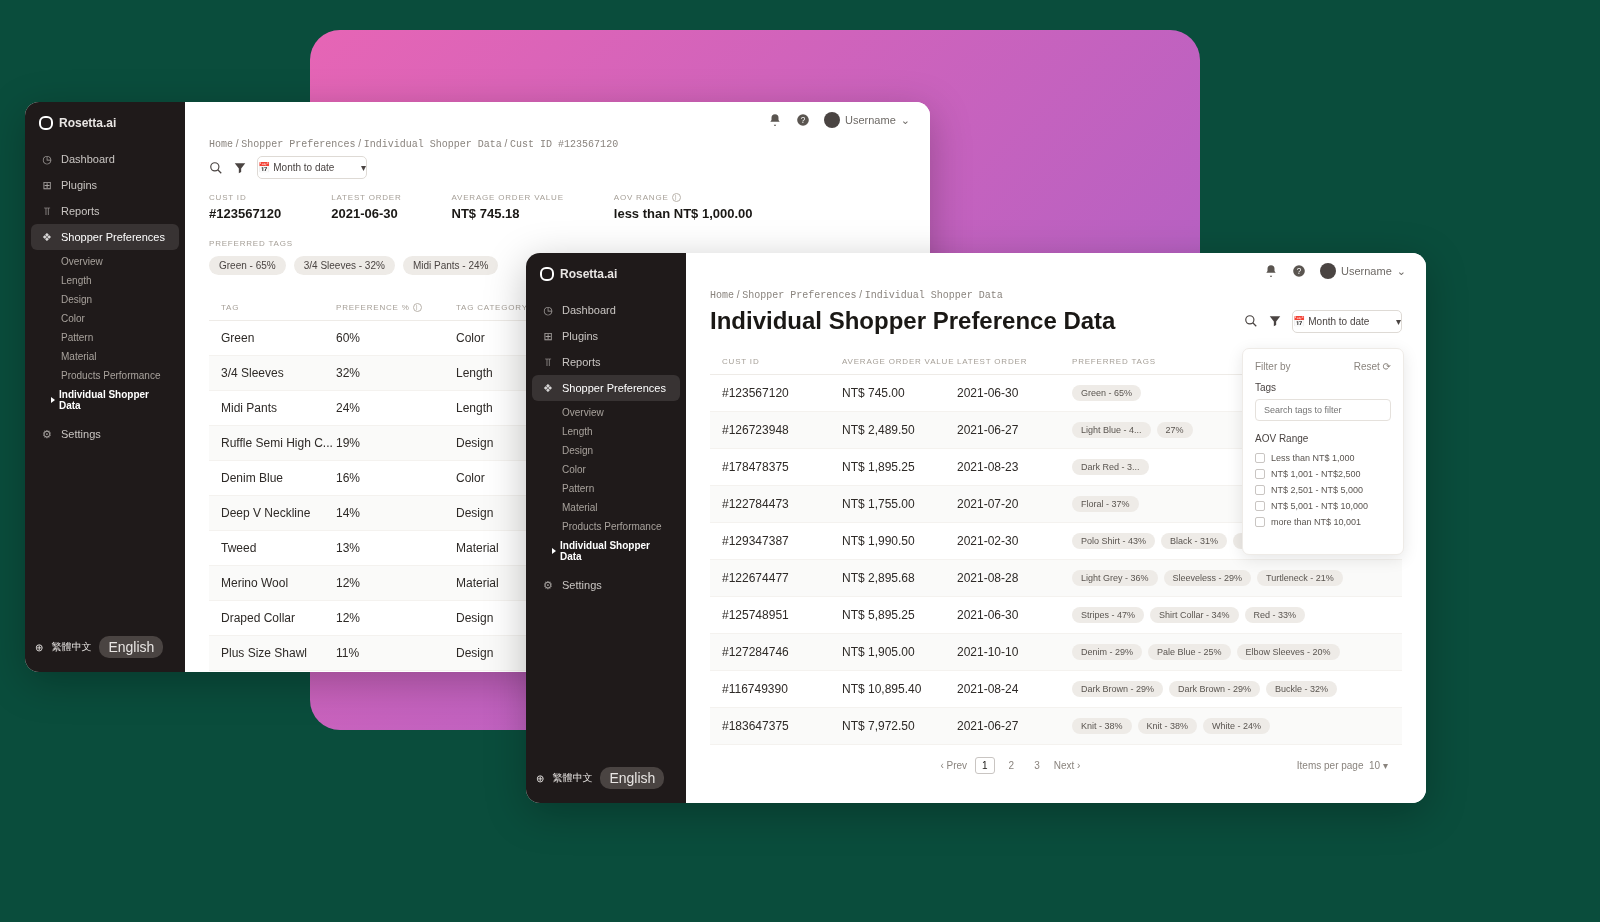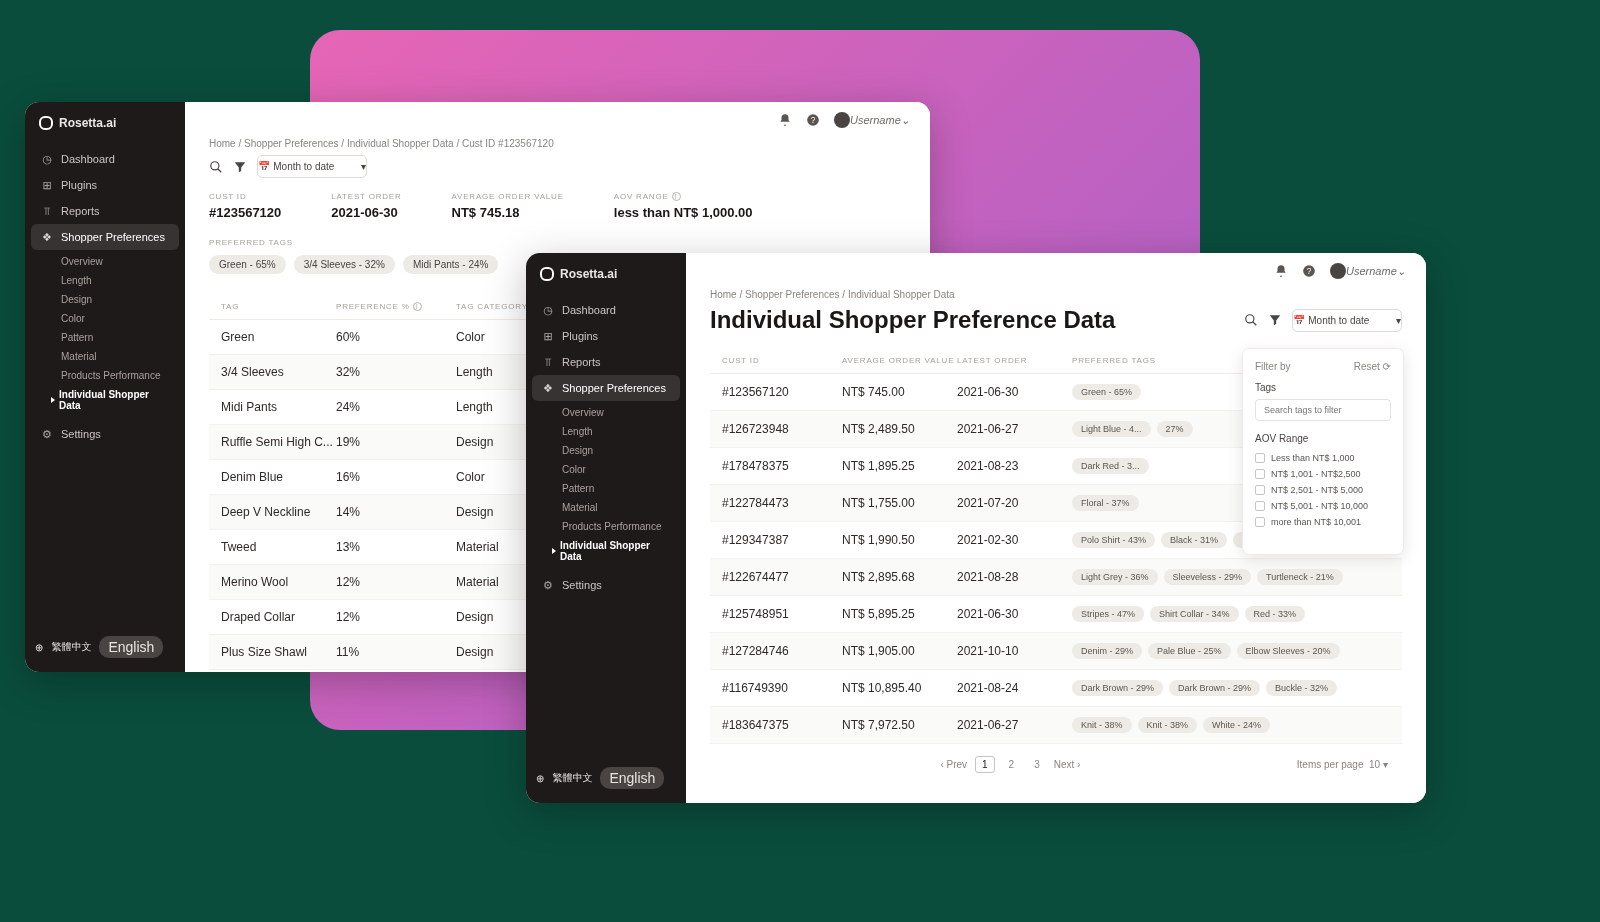--- a/index.html
+++ b/index.html
@@ -17,25 +17,25 @@
 .nav-icon { width: 12px; height: 12px; display: inline-flex; align-items: center; justify-content: center; opacity: 0.8; }
 .subnav { padding: 2px 0 6px 24px; }
 .subnav-item { padding: 4px 6px; font-size: 10px; color: #a8a29c; cursor: pointer; display: flex; align-items: center; gap: 4px; }
 .subnav-item.active { color: #fff; font-weight: 600; }
 .caret { width: 0; height: 0; border-top: 3px solid transparent; border-bottom: 3px solid transparent; border-left: 4px solid #fff; margin-left: -10px; }
 .sidebar-footer { margin-top: auto; padding: 10px 10px 14px; display: flex; align-items: center; gap: 8px; font-size: 10px; }
 .lang-pill { background: #4a4442; padding: 3px 9px; border-radius: 10px; font-size: 14px; }
 .main { flex: 1; display: flex; flex-direction: column; background: #fff; overflow: hidden; }
 .topbar { display: flex; justify-content: flex-end; align-items: center; gap: 14px; padding: 10px 20px 4px; color: #6e6a66; }
 .topbar-icon { width: 14px; height: 14px; cursor: pointer; color: #5a5550; }
-.user { display: flex; align-items: center; font-size: 11px; cursor: pointer; font-style: italic; }
+.user { display: flex; align-items: center; gap: 5px; font-size: 11px; cursor: pointer; }
 .avatar { width: 16px; height: 16px; border-radius: 50%; background: #4a4442; }
 .content { padding: 6px 24px 16px; overflow: auto; }
 .breadcrumb { font-size: 10px; color: #8a847e; margin-bottom: 6px; }
-.breadcrumb span { cursor: pointer; }
+.breadcrumb span { cursor: pointer; font-family: Liberation Mono, monospace; }
 .title-row { display: flex; align-items: center; justify-content: space-between; margin-bottom: 14px; }
 h1 { font-size: 24px; font-weight: 700; color: #1a1815; }
 .title-actions { display: flex; align-items: center; gap: 10px; }
 .icon-btn { width: 14px; height: 14px; cursor: pointer; color: #4a4442; }
 .date-select { border: 1px solid #dedad5; border-radius: 5px; padding: 5px 0; font-size: 10px; display: flex; align-items: flex-end; gap: 12px; cursor: pointer; min-width: 110px; justify-content: space-between; color: #4a4442; }
 .stats { display: flex; gap: 50px; margin-bottom: 18px; }
 .stat-label { font-size: 8px; letter-spacing: 0.8px; color: #a59f97; text-transform: uppercase; margin-bottom: 4px; }
 .stat-value { font-size: 13px; font-weight: 600; color: #1a1815; }
 .info-icon { width: 9px; height: 9px; border: 1px solid #b8b2aa; border-radius: 50%; display: inline-flex; align-items: center; justify-content: center; font-size: 7px; margin-left: 3px; color: #b8b2aa; }
 .section-label { font-size: 8px; letter-spacing: 0.8px; color: #a59f97; text-transform: uppercase; margin-bottom: 8px; }

